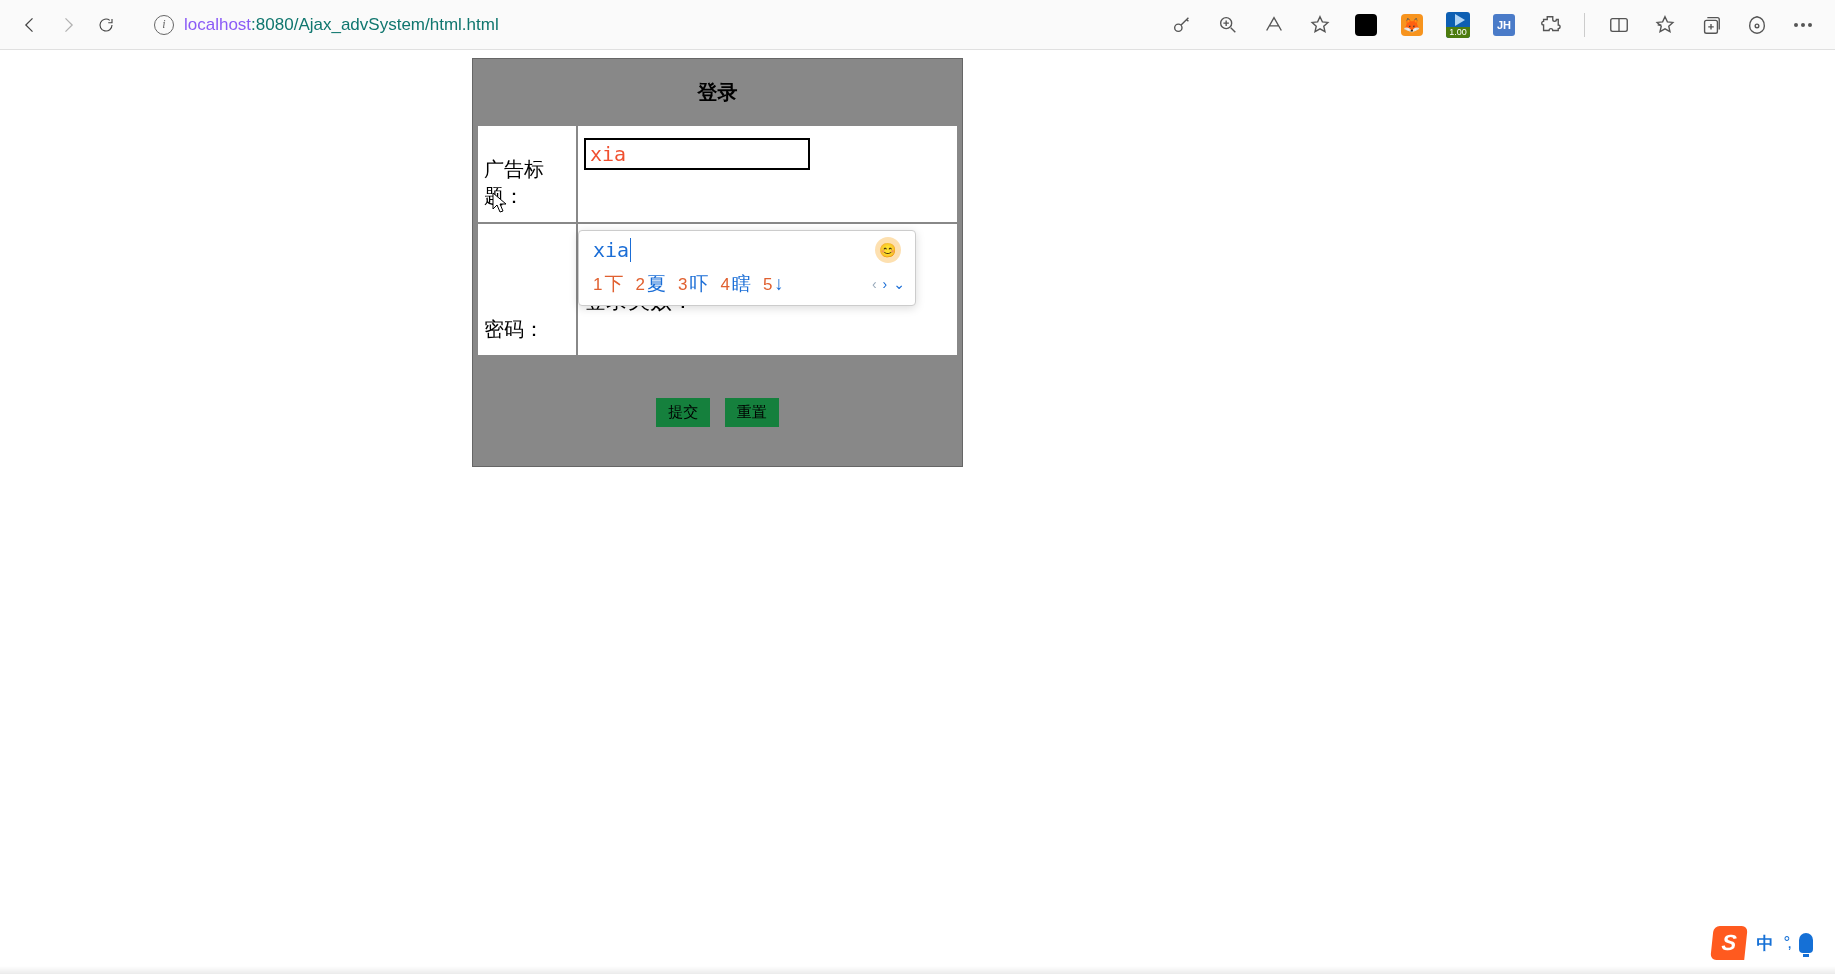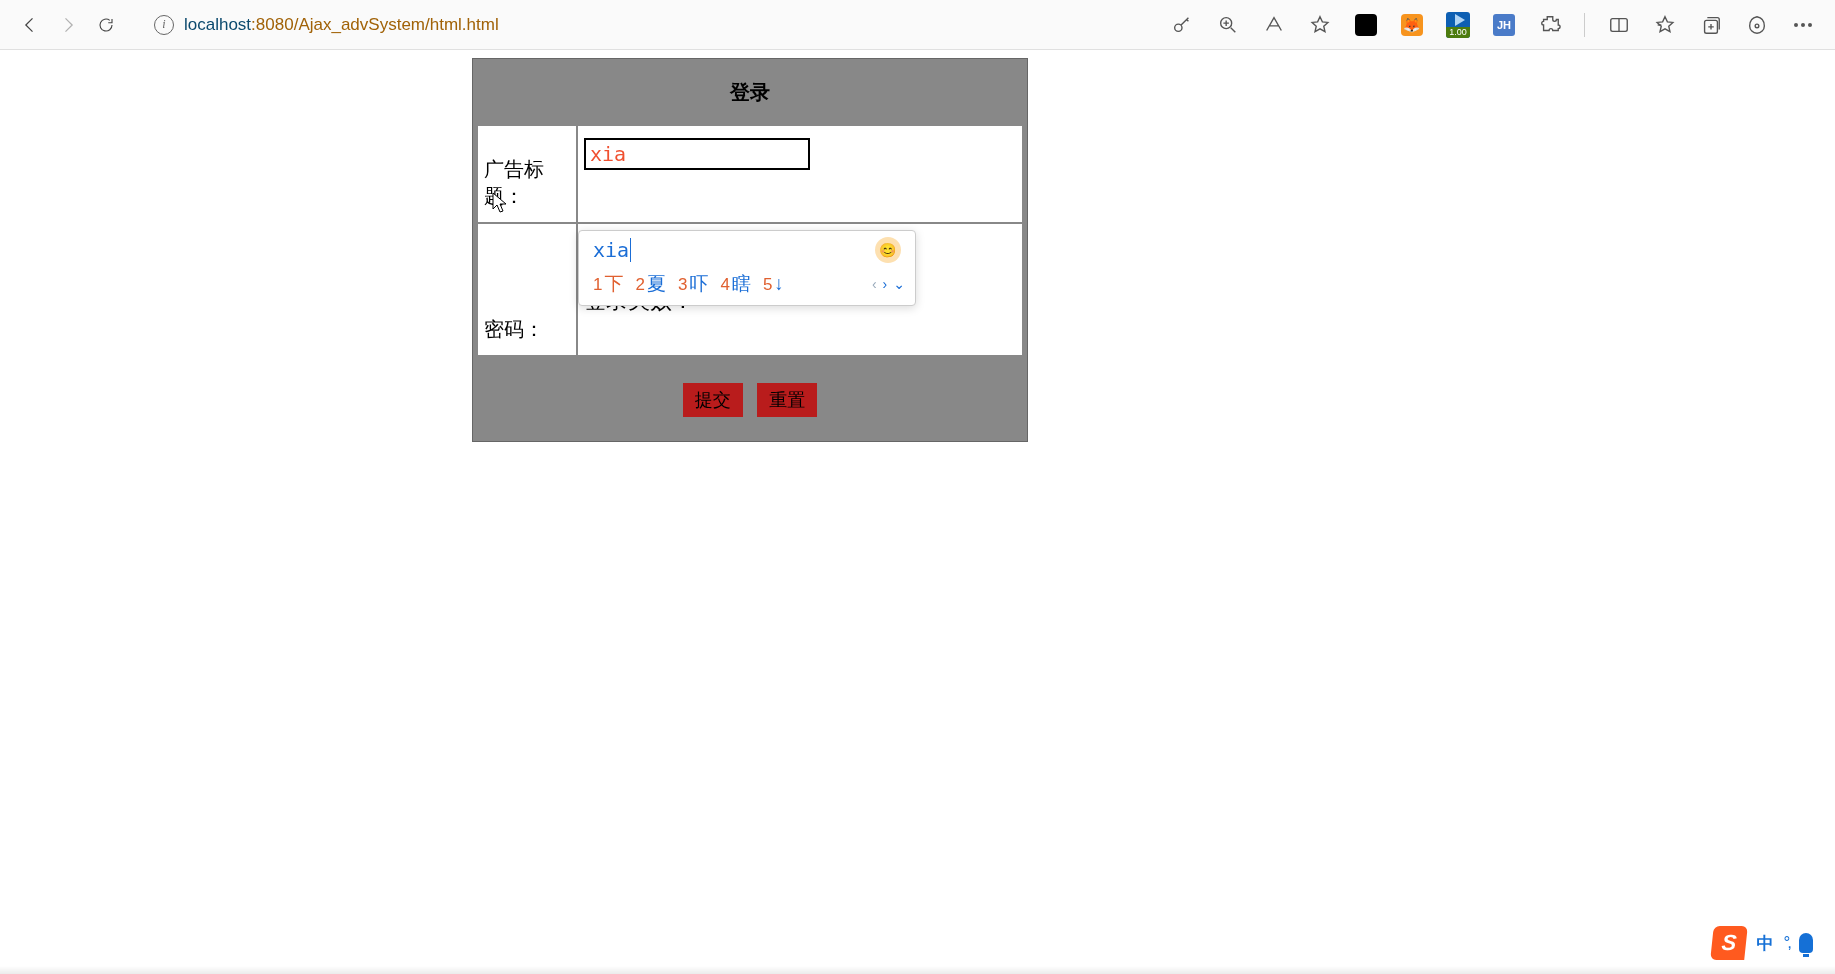--- a/index.html
+++ b/index.html
@@ -40,22 +40,22 @@
       flex: 0 0 auto;
       margin-left: 20px;
       gap: 10px;
     }
     .info-icon {
       width: 20px; height: 20px; border: 1.5px solid #666; border-radius: 50%;
       display: flex; align-items: center; justify-content: center;
       font-size: 12px; color: #666; font-family: Georgia, serif; font-style: italic;
     }
     .url-text { font-size: 17px; color: #333; }
-    .url-host { color: #0c4a6e; }
-    .url-path { color: #a16207; }
+    .url-host { color: #8b5cf6; }
+    .url-path { color: #0f766e; }
     .toolbar-spacer { flex: 1; }
     .toolbar-right {
       display: flex; align-items: center; gap: 22px;
     }
     .tb-ico {
       width: 24px; height: 24px; display:flex; align-items:center; justify-content:center;
       color: #555;
     }
     .tb-ico svg { width: 22px; height: 22px; stroke: #555; stroke-width: 1.5; fill: none; }
     .ext-square { width:22px;height:22px;background:#000;border-radius:4px; }
@@ -72,21 +72,21 @@
     .menu-dots span { width:4px;height:4px;background:#555;border-radius:50%; }
 
     
     .page {
       padding: 8px 0 0 0;
       display: flex;
       justify-content: flex-start;
     }
     .login-wrapper {
       margin-left: 472px;
-      width: 556px;
+      width: 491px;
       background: #888;
       border: 1px solid #666;
     }
     .login-title {
       text-align: center;
       font-size: 20px;
       font-weight: bold;
       padding: 20px 0 18px 0;
       color: #000;
     }
@@ -127,26 +127,26 @@
     }
     .cell-content { position: relative; }
     .input-row-2 { padding-top: 18px; padding-bottom: 50px; }
     .status-msg { margin-top: 18px; font-size: 22px; color: #000; }
 
     .button-row {
       text-align: center;
       padding: 22px 0 20px 0;
     }
     .form-btn {
-      font-size: 18px;
+      font-size: 15px;
       padding: 5px 12px;
-      background: #b91c1c;
+      background: #15803d;
       border: 1px solid #888;
       cursor: pointer;
-      margin: 3px 4px;
+      margin: 18px 4px;
       font-family: inherit;
     }
 
     
     .ime-popup {
       position: absolute;
       left: 578px;
       top: 230px;
       width: 338px;
       background: #fff;

